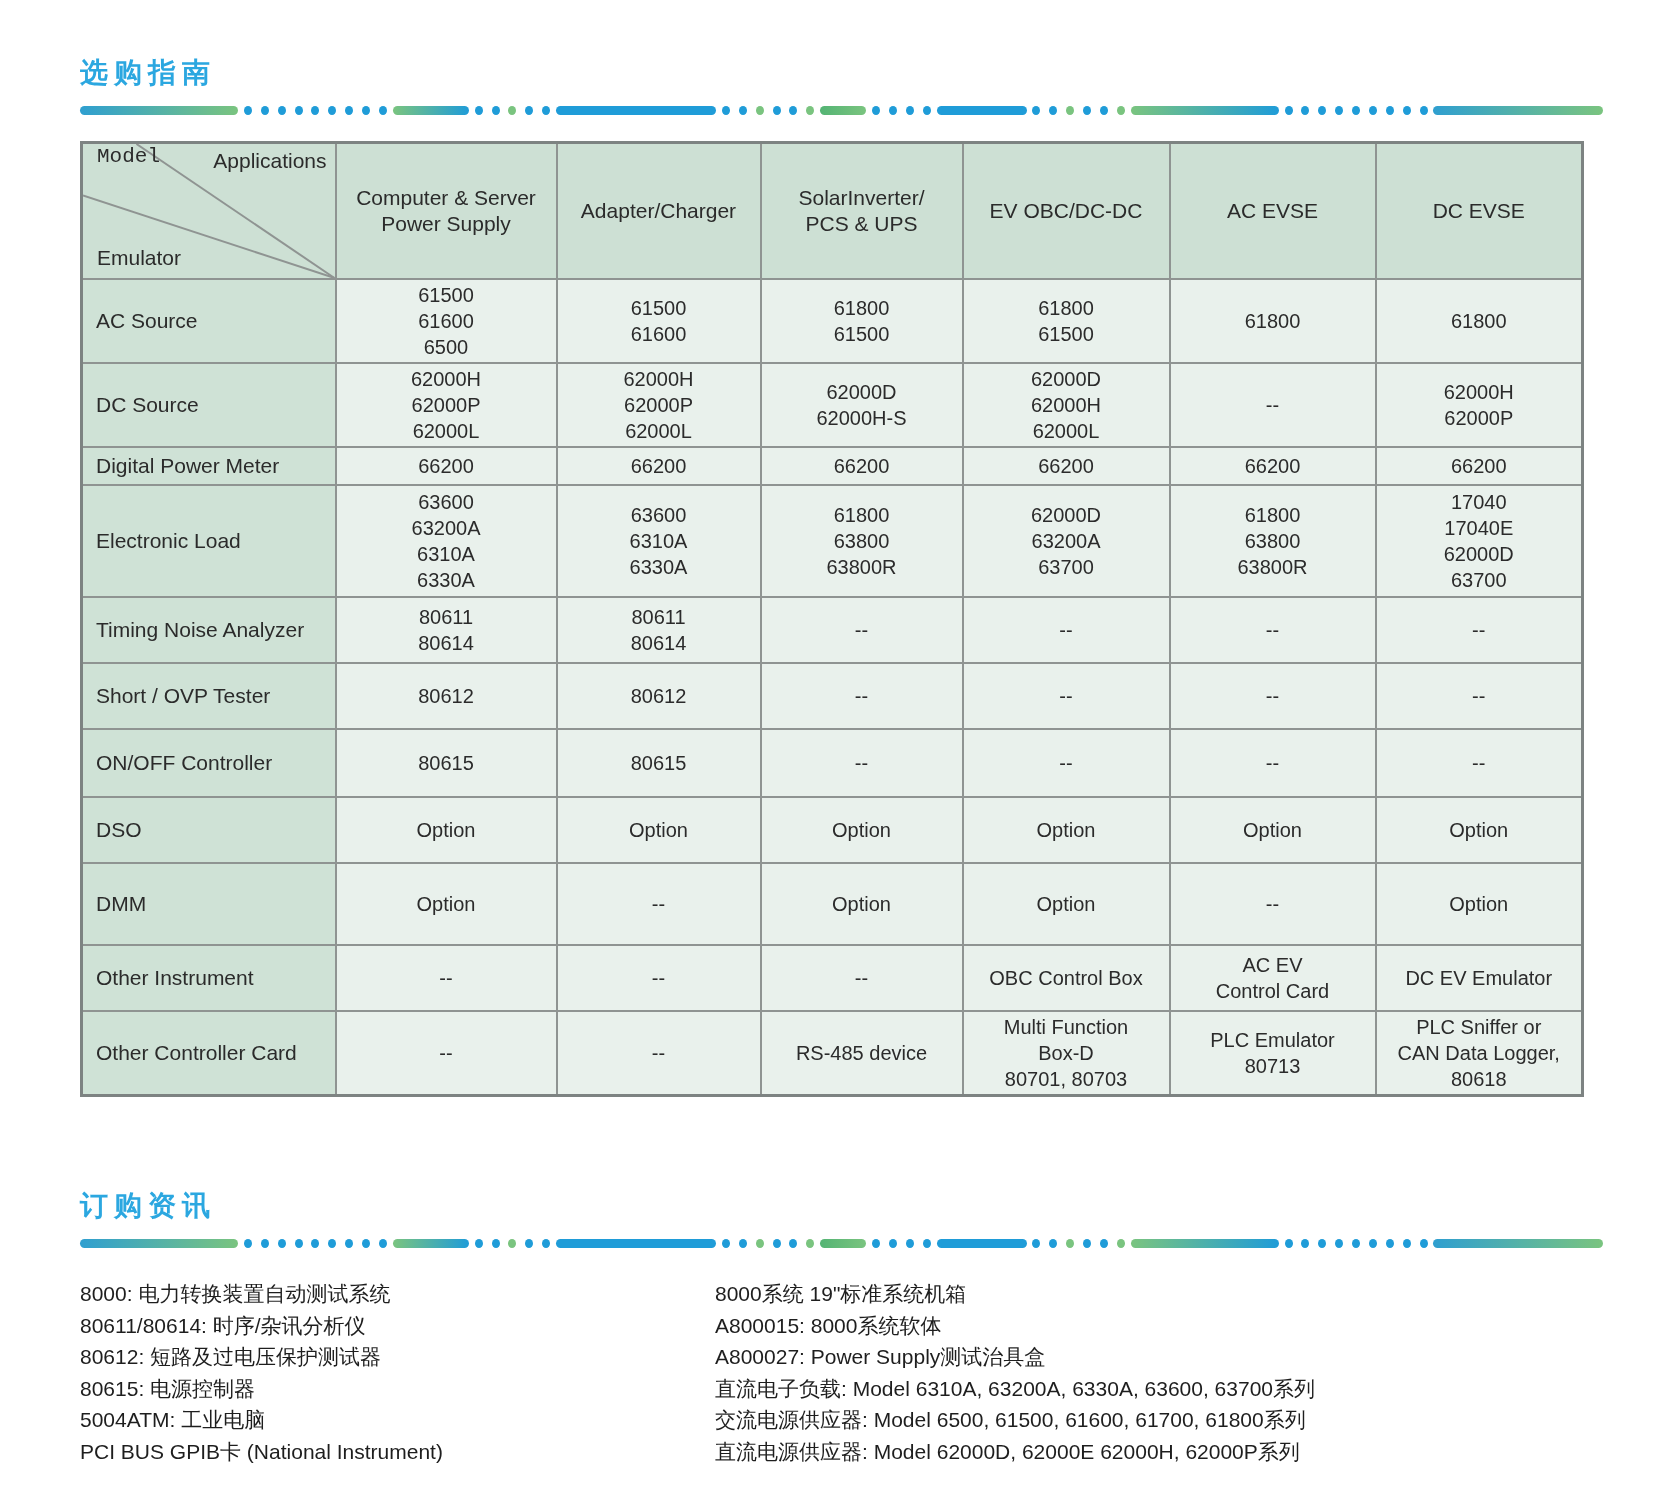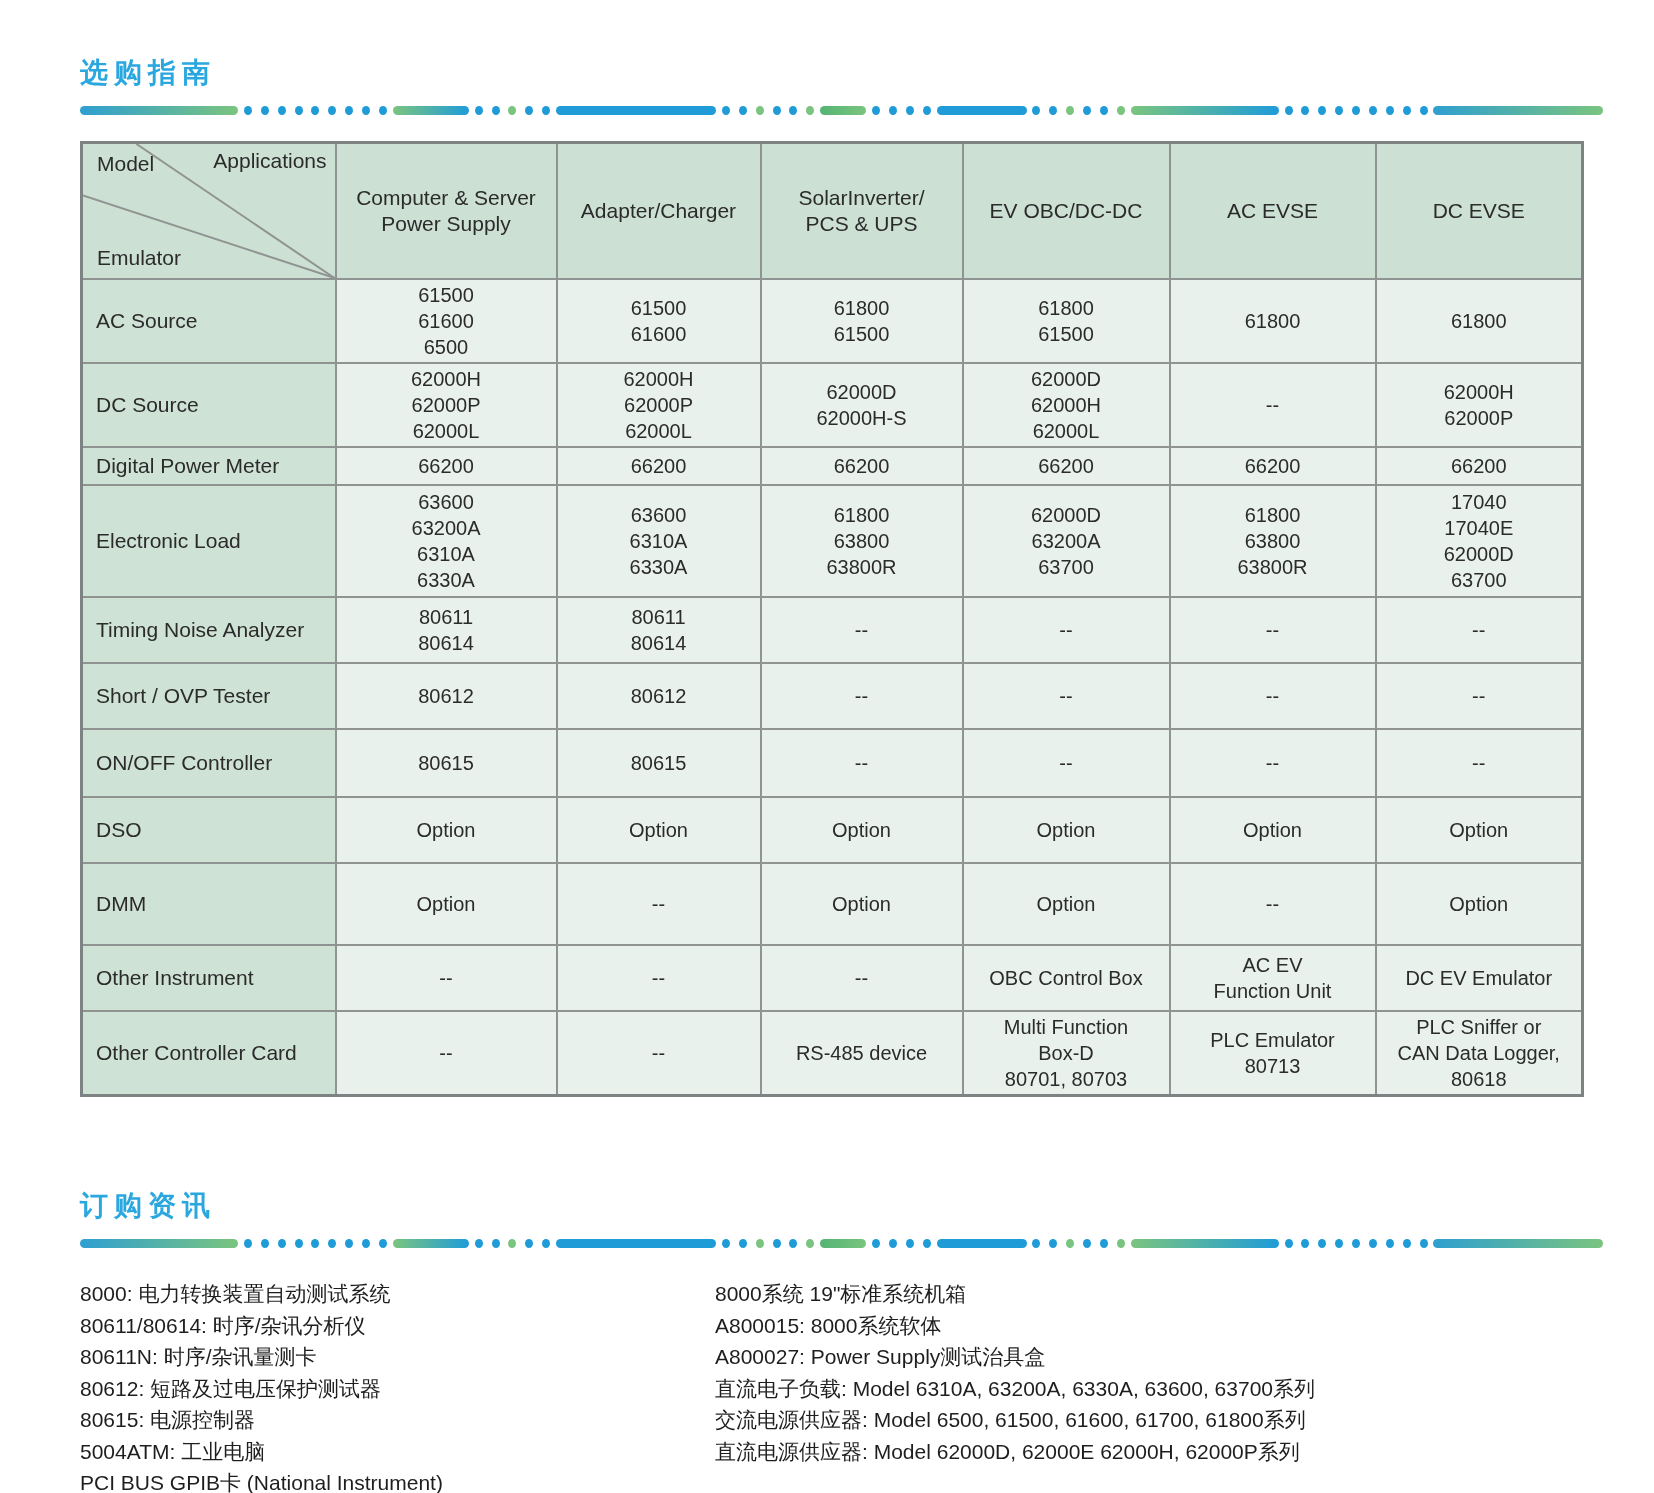--- a/index.html
+++ b/index.html
@@ -59,21 +59,21 @@
     text-align:left;
     padding-left:13px;
     font-size:21px;
   }
   table.sel .cell{background:#e9f1ec;}
 
   
   td.corner{position:relative;background:#cde0d4;padding:0;}
   .corner svg{position:absolute;left:0;top:0;width:100%;height:100%;}
   .corner .lab{position:absolute;font-size:21px;line-height:22px;}
-  .corner .lab.model{left:14px;top:9px;}
+  .corner .lab.model{left:14px;top:2px;font-family:Liberation Mono, monospace;}
   .corner .lab.apps{right:8px;top:6px;}
   .corner .lab.equip{left:14px;bottom:9px;}
 
   
   .order-cols{
     display:flex;
     margin-top:30px;
   }
   .order-col{font-size:21px;line-height:31.5px;color:#1e1e1e;}
   .order-col.left{width:635px;flex:0 0 auto;}
@@ -285,21 +285,21 @@
       <td class="cell">Option</td>
     </tr>
 
     <tr style="height:66px">
       <td class="rowlab">Other Instrument</td>
       <td class="cell">--</td>
       <td class="cell">--</td>
       <td class="cell">--</td>
       <td class="cell">OBC Control Box</td>
       <td class="cell">AC EV
-Function Unit</td>
+Control Card</td>
       <td class="cell">DC EV Emulator</td>
     </tr>
 
     <tr style="height:82px">
       <td class="rowlab">Other Controller Card</td>
       <td class="cell">--</td>
       <td class="cell">--</td>
       <td class="cell">RS-485 device</td>
       <td class="cell">Multi Function
 Box-D
@@ -360,21 +360,20 @@
       <span class="dot" style="background: rgb(31, 156, 216);"></span>
       <span class="dot" style="background: rgb(31, 156, 216);"></span>
       <span class="dot" style="background: rgb(31, 156, 216);"></span>
       <span class="bar bg-gb" style="width: 170px;"></span>
     </div>
 
   <div class="order-cols">
     <div class="order-col left">
       <div class="order-item">8000: 电力转换装置自动测试系统</div>
       <div class="order-item">80611/80614: 时序/杂讯分析仪</div>
-      <div class="order-item">80611N: 时序/杂讯量测卡</div>
       <div class="order-item">80612: 短路及过电压保护测试器</div>
       <div class="order-item">80615: 电源控制器</div>
       <div class="order-item">5004ATM: 工业电脑</div>
       <div class="order-item">PCI BUS GPIB卡 (National Instrument)</div>
     </div>
     <div class="order-col right">
       <div class="order-item">8000系统 19"标准系统机箱</div>
       <div class="order-item">A800015: 8000系统软体</div>
       <div class="order-item">A800027: Power Supply测试治具盒</div>
       <div class="order-item">直流电子负载: Model 6310A, 63200A, 6330A, 63600, 63700系列</div>

